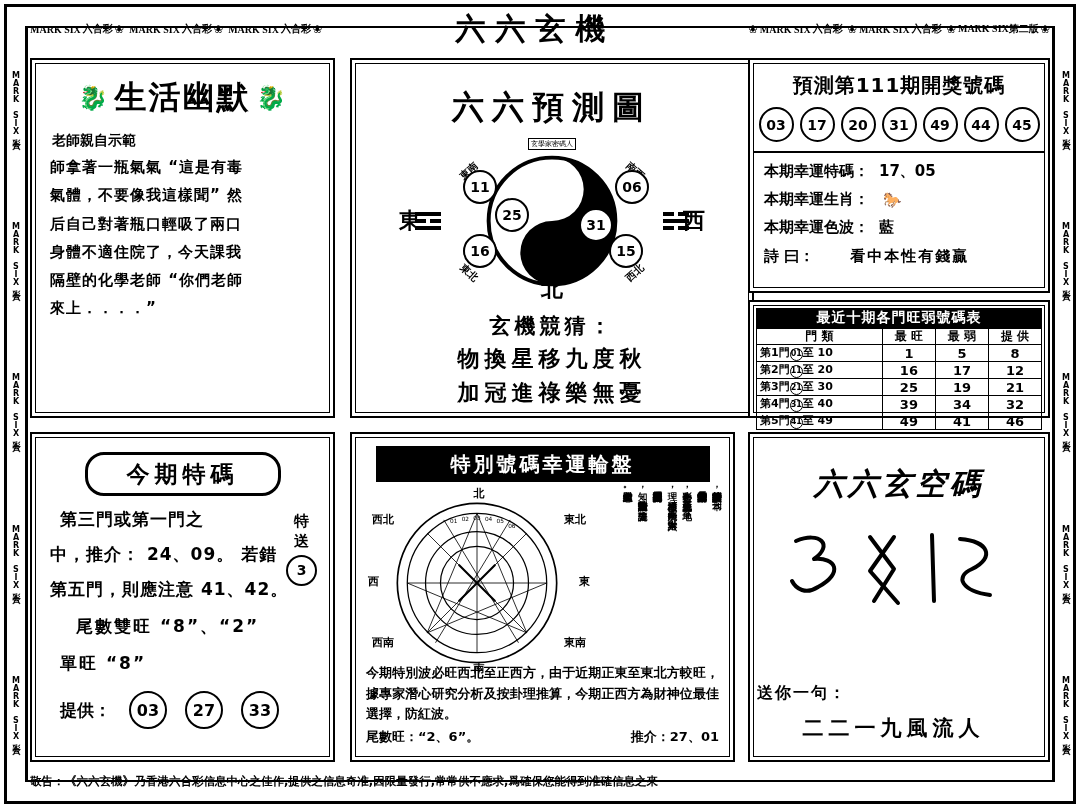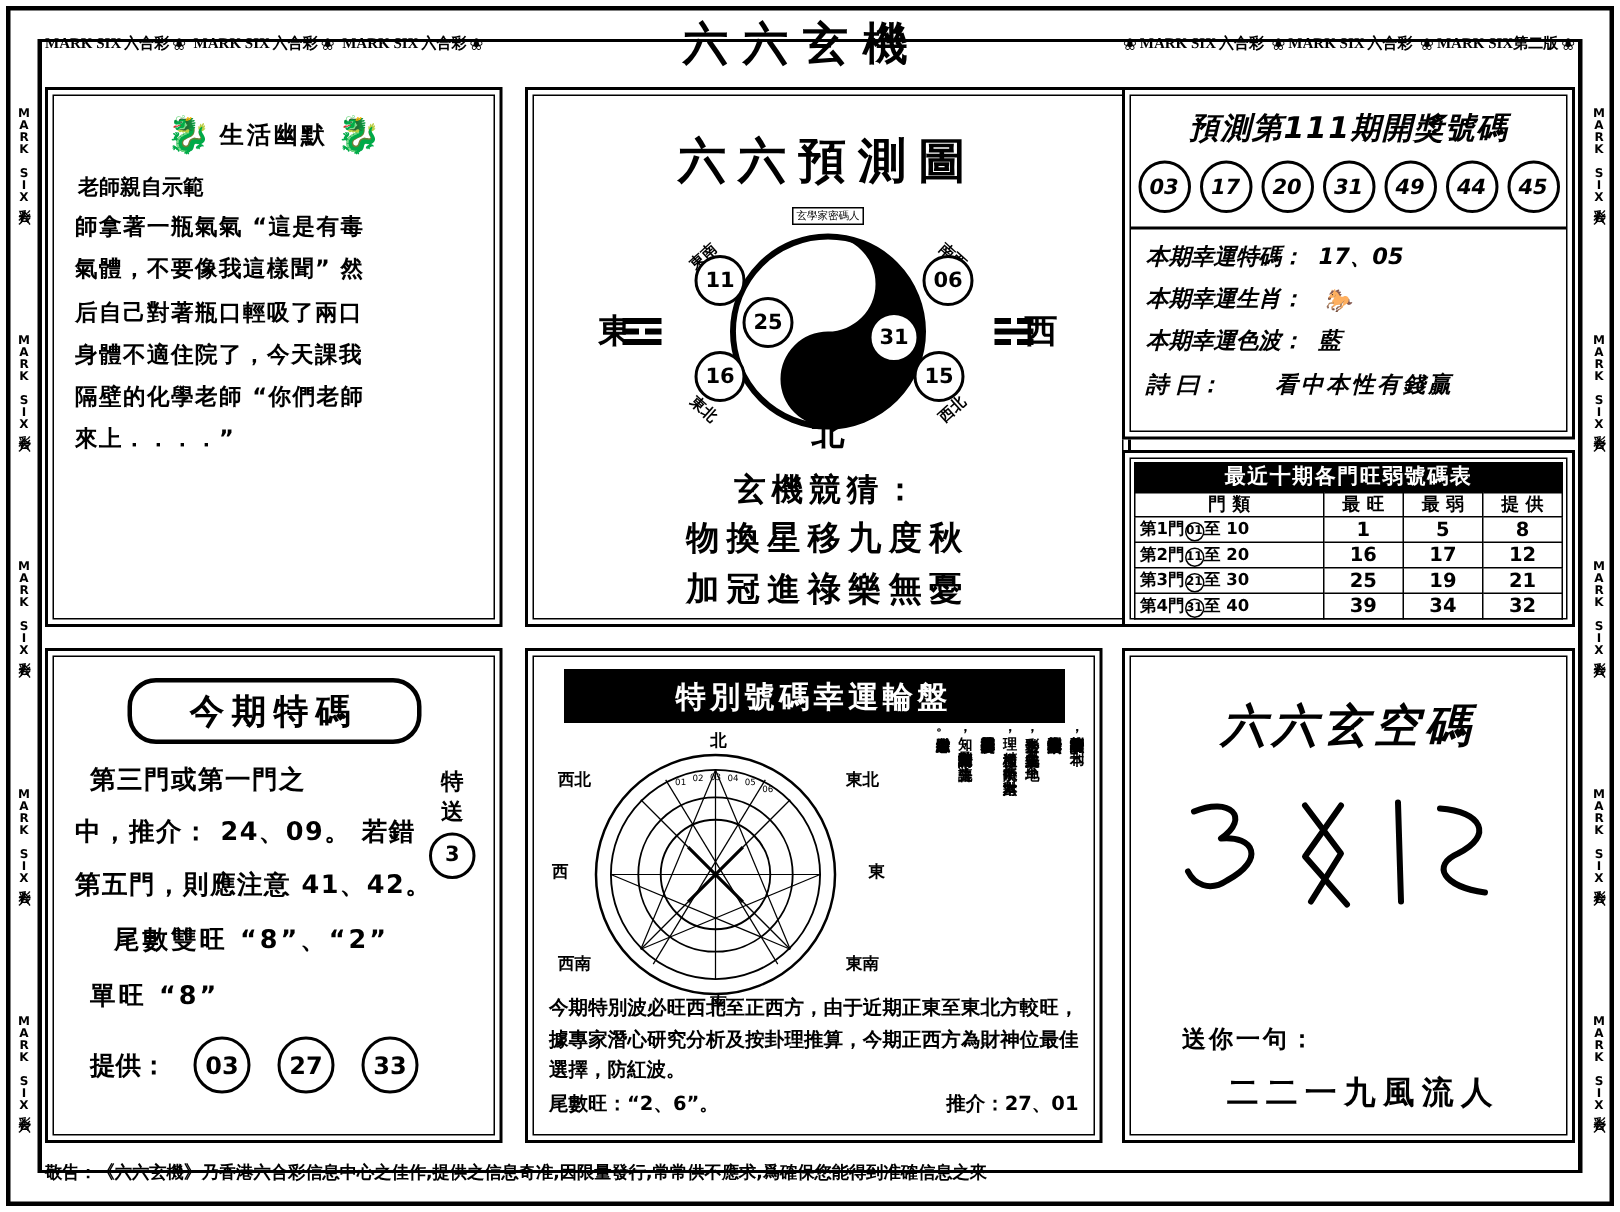--- a/index.html
+++ b/index.html
@@ -51,21 +51,21 @@
   
   .panel{position:absolute;border:2px solid #000;box-sizing:border-box;background:#fff;}
   .panel-inner{position:absolute;left:3px;top:3px;right:3px;bottom:3px;border:1px solid #000;}
 
   
   #p-humour{left:30px;top:58px;width:305px;height:360px;}
   .humour-head{
     display:flex;align-items:center;justify-content:center;gap:6px;
     margin-top:12px;
   }
-  .humour-title{font-size:16px;font-weight:bold;letter-spacing:2px;}
+  .humour-title{font-size:32px;font-weight:bold;letter-spacing:2px;}
   .dragon{font-size:24px;}
   .humour-sub{font-size:14px;font-weight:bold;margin:12px 0 4px 16px;}
   .humour-body{
     font-size:15px;font-weight:bold;line-height:1.75;
     margin:4px 14px 0 14px;letter-spacing:1px;text-align:justify;
   }
   .humour-body p{margin:0 0 2px 0;}
   .indent{text-indent:22px;}
 
   
@@ -95,21 +95,21 @@
   .nbub{
     position:absolute;border:2px solid #000;border-radius:50%;
     background:#fff;width:30px;height:30px;display:flex;align-items:center;justify-content:center;
     font-size:14px;font-weight:bold;
   }
   .fc-quiz{text-align:center;margin-top:6px;}
   .fc-quiz .q{font-size:21px;font-weight:bold;letter-spacing:4px;margin:3px 0;}
   .fc-quiz .l{font-size:22px;font-weight:bold;letter-spacing:5px;margin:4px 0;}
 
   
-  #p-results{left:748px;top:58px;width:302px;height:235px;font-style:italic;}
+  #p-results{left:748px;top:58px;width:302px;height:235px;}
   .res-title{text-align:center;font-size:20px;font-weight:bold;margin-top:8px;letter-spacing:1px;}
   .balls{display:flex;justify-content:center;gap:6px;margin-top:8px;}
   .ball{
     width:31px;height:31px;border:2px solid #000;border-radius:50%;
     display:flex;align-items:center;justify-content:center;font-size:14px;font-weight:bold;
   }
   .res-rule{border-top:2px solid #000;margin:9px 0 0 0;}
   .res-row{display:flex;align-items:center;font-size:15px;font-weight:bold;margin:9px 0 0 10px;}
   .res-row .lab{white-space:nowrap;}
   .res-row .val{margin-left:10px;}
@@ -158,21 +158,21 @@
   .wheel-vtexts{position:absolute;right:6px;top:46px;width:132px;height:196px;display:flex;flex-direction:row-reverse;gap:3px;}
   .wcol{writing-mode:vertical-rl;text-orientation:upright;font-size:9.5px;line-height:1.25;font-weight:bold;letter-spacing:0px;}
   .wheel-foot{position:absolute;left:10px;right:10px;bottom:8px;font-size:13px;font-weight:bold;line-height:1.6;text-align:justify;}
   .wheel-foot .row2{display:flex;justify-content:space-between;margin-top:2px;}
   .wlab{position:absolute;font-size:11px;font-weight:bold;}
 
   
   #p-sign{left:748px;top:432px;width:302px;height:330px;}
   .sign-title{text-align:center;font-size:30px;font-weight:bold;letter-spacing:4px;margin-top:26px;font-style:italic;}
   .sign-scribble{margin-top:10px;text-align:center;}
-  .sign-bottom{position:absolute;left:34px;bottom:14px;right:14px;}
+  .sign-bottom{position:absolute;left:3px;bottom:14px;right:14px;}
   .sign-send{font-size:16px;font-weight:bold;letter-spacing:2px;}
   .sign-phrase{font-size:21px;font-weight:bold;letter-spacing:5px;margin-top:10px;text-align:center;}
 
   
   .notice{
     position:absolute;left:30px;top:770px;width:1020px;height:22px;
     font-size:11.5px;font-weight:bold;display:flex;align-items:center;white-space:nowrap;letter-spacing:0px;
   }
   .notice .bk{font-size:12px;}
 </style>
@@ -373,20 +373,26 @@
           <td>25</td>
           <td>19</td>
           <td>21</td>
         </tr>
         <tr>
           <td class="lab"><span>第4門</span><span class="circnum">31</span><span>至 40</span></td>
           <td>39</td>
           <td>34</td>
           <td>32</td>
         </tr>
+        <tr>
+          <td class="lab"><span>第5門</span><span class="circnum">41</span><span>至 49</span></td>
+          <td>49</td>
+          <td>41</td>
+          <td>46</td>
+        </tr>
       </tbody>
         </table>
     </div>
   </div>
 
   <div class="panel" id="p-special">
     <div class="panel-inner">
       <div class="sp-badge">今期特碼</div>
 
       <div class="sp-right">

